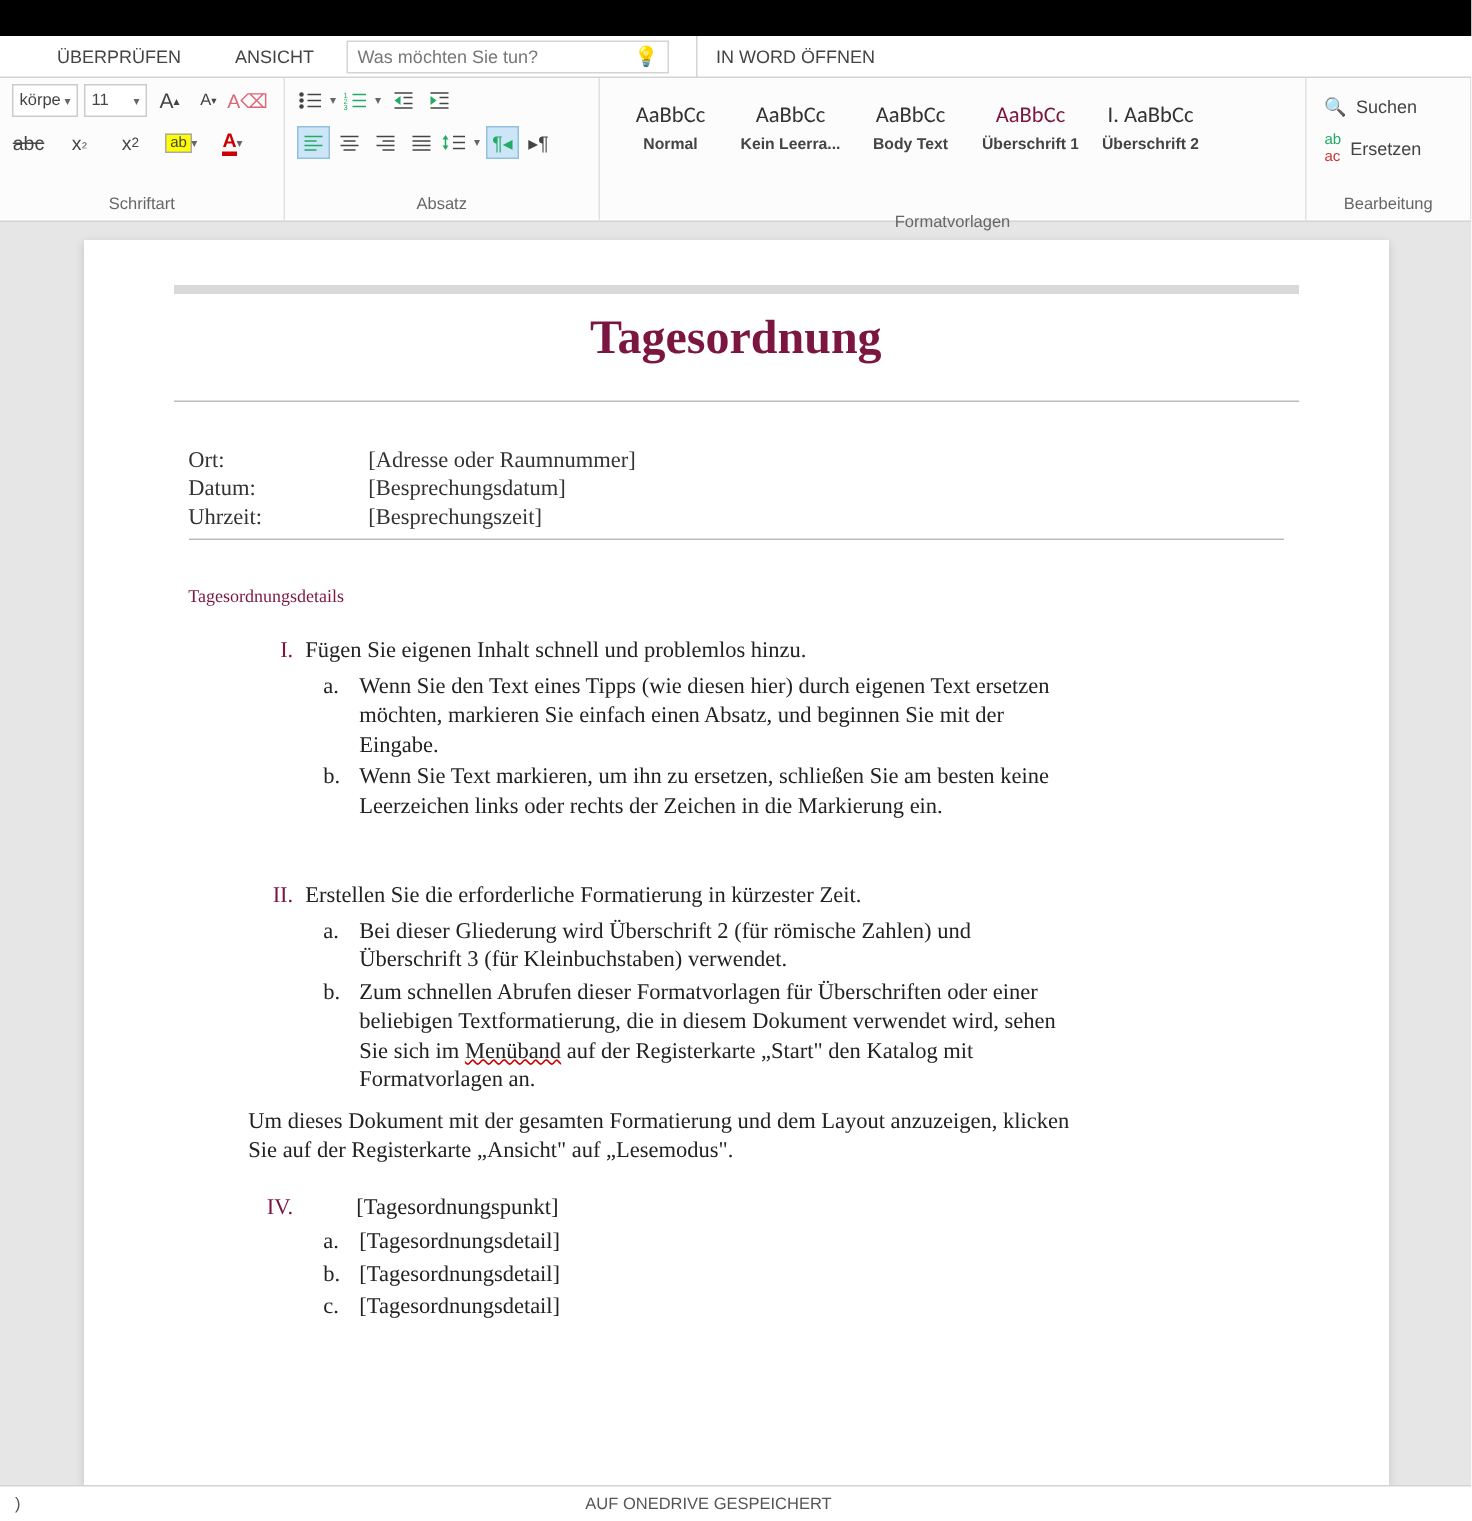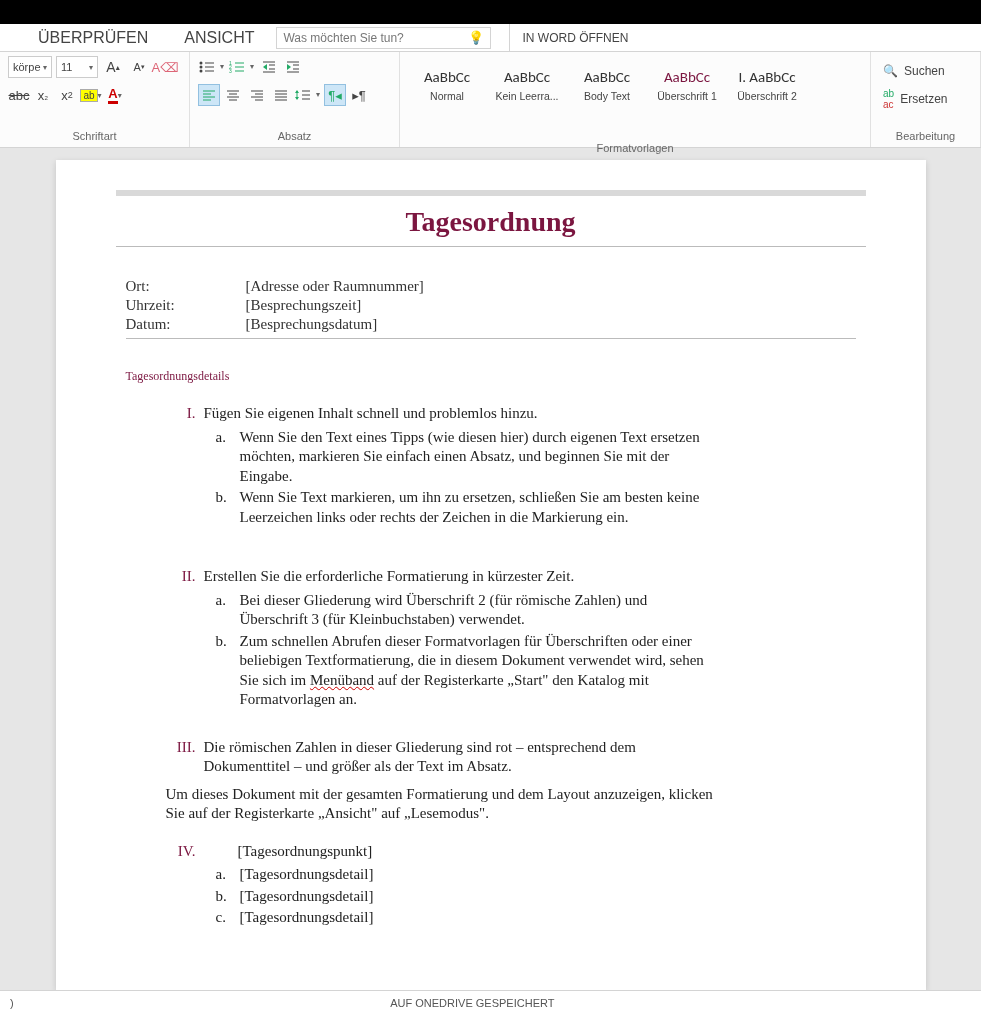--- a/index.html
+++ b/index.html
@@ -1,60 +1,60 @@
 <!DOCTYPE html>
 <html><head>
 <meta charset="utf-8">
 <style>
   * { box-sizing: border-box; margin: 0; padding: 0; }
   body { font-family: "Segoe UI", Arial, sans-serif; background: #fff; font-size: 12px; color: #444; overflow: hidden; }
   
   .topbar { height: 24px; background: #000; }
   
   .tabbar { height: 28px; background: #fff; border-bottom: 1px solid #d4d4d4; display: flex; align-items: center; padding-left: 20px; gap: 0; }
-  .tab { padding: 0 18px; height: 28px; display: flex; align-items: center; color: #444; font-size: 16px; cursor: pointer; }
+  .tab { padding: 0 18px; height: 28px; display: flex; align-items: center; color: #444; font-size: 12px; cursor: pointer; }
   .tellme { margin-left: 4px; width: 215px; height: 22px; border: 1px solid #d4d4d4; display: flex; align-items: center; padding: 0 6px; color: #777; position: relative; }
   .bulb { position: absolute; right: 6px; color: #f5a623; font-size: 13px; }
   .openword { margin-left: 18px; padding: 0 12px; height: 28px; display: flex; align-items: center; color: #444; cursor: pointer; border-left: 1px solid #d4d4d4; }
   
   .ribbon { height: 96px; background: #fcfcfc; border-bottom: 1px solid #d4d4d4; display: flex; }
   .ribbon-group { border-right: 1px solid #e1e1e1; padding: 4px 8px 2px 8px; display: flex; flex-direction: column; position: relative; }
   .ribbon-group-label { text-align: center; font-size: 11px; color: #666; margin-top: auto; padding-bottom: 3px; }
   .ribbon-group .body { display: flex; flex-direction: column; gap: 6px; }
   
   .font-group { width: 190px; }
   .font-row1 { display: flex; align-items: flex-end; gap: 4px; }
   .fontname { width: 44px; height: 22px; border: 1px solid #ccc; font-size: 11px; padding: 0 4px; background: #fff; display: flex; align-items: center; justify-content: space-between; }
   .fontsize { width: 42px; height: 22px; border: 1px solid #ccc; font-size: 11px; padding: 0 4px; background: #fff; display: flex; align-items: center; justify-content: space-between; }
   .chev { font-size: 8px; color: #666; }
   .ibtn { width: 22px; height: 22px; display: inline-flex; align-items: center; justify-content: center; cursor: pointer; font-size: 13px; color: #444; }
   .ibtn.active { background: #cde6f7; border: 1px solid #92c0e0; }
-  .font-row2 { display: flex; align-items: center; gap: 2px; text-align: center; }
+  .font-row2 { display: flex; align-items: center; gap: 12px; text-align: center; }
   .x2 { font-size:10px; vertical-align: sub; }
   
   .para-group { width: 210px; }
   .para-row { display: flex; align-items: center; gap: 2px; }
   .listbtn { width: 28px; height: 22px; display: inline-flex; align-items: center; cursor: pointer; font-size: 12px; color: #444; position: relative; }
   .listbtn .chev { position:absolute; right:2px; top:6px; }
   
   .styles-group { flex: 1; min-width: 420px; gap: 28px; }
   .styles-row { display: flex; gap: 2px; height: 64px; align-items: center; }
   .style-item { width: 78px; height: 58px; display: flex; flex-direction: column; align-items: center; justify-content: center; cursor: pointer; }
   .style-prev { font-family: Calibri, Arial, sans-serif; font-size: 15px; color: #333; }
   .style-prev.h1 { color: #7b1640; }
-  .style-label { font-size: 10.5px; color: #444; margin-top: 4px; white-space: nowrap; overflow: hidden; text-overflow: ellipsis; max-width: 76px; }
+  .style-label { font-size: 10.5px; color: #444; margin-top: 4px; white-space: nowrap; overflow: hidden; text-overflow: ellipsis; max-width: 76px; font-weight: bold; }
   
   .edit-group { width: 110px; }
   .edit-body { display: flex; flex-direction: column; gap: 6px; padding-top: 6px; }
   .edit-btn { display: flex; align-items: center; gap: 6px; font-size: 12px; color: #444; cursor: pointer; padding: 2px 4px; }
   
   .workspace { background: #e6e6e6; height: 842px; overflow: auto; display: flex; justify-content: center; padding-top: 12px; }
   .page { width: 870px; background: #fff; box-shadow: 0 2px 6px rgba(0,0,0,0.15); padding: 30px 60px 40px 60px; }
   .page-topborder { height: 6px; background: #d9d9d9; margin-bottom: 10px; }
-  .doc-title { font-family: Georgia, 'Times New Roman', serif; font-size: 28px; font-weight: bold; color: #7b1640; text-align: center; border-bottom: 1px solid #bbb; padding-bottom: 8px; margin-bottom: 30px; }
+  .doc-title { font-family: Georgia, 'Times New Roman', serif; font-size: 32px; font-weight: bold; color: #7b1640; text-align: center; border-bottom: 1px solid #bbb; padding-bottom: 24px; margin-bottom: 30px; }
   
   .meta-table { margin: 0 10px 30px 10px; border-bottom: 1px solid #bbb; padding-bottom: 4px; }
   .meta-row { display: flex; font-family: Georgia, 'Times New Roman', serif; font-size: 15px; color: #333; padding: 1px 0; }
   .meta-label { width: 120px; }
   
   .section-h { font-family: Georgia, serif; font-size: 12px; color: #7b1640; margin: 8px 10px 20px 10px; }
   
   .outline { font-family: Georgia, 'Times New Roman', serif; font-size: 15px; color: #222; margin: 0 10px; line-height: 1.3; }
   .lvl1 { display: flex; margin: 14px 0 4px 40px; }
   .lvl1 .num { color: #7b1640; font-weight: normal; min-width: 30px; text-align: right; margin-right: 8px; font-size:15px; }
@@ -260,26 +260,26 @@
   <div class="page">
     <div class="page-topborder"></div>
     <div class="doc-title">Tagesordnung</div>
 
     <div class="meta-table">
       <div class="meta-row">
           <span class="meta-label">Ort:</span>
           <span>[Adresse oder Raumnummer]</span>
         </div>
       <div class="meta-row">
+          <span class="meta-label">Datum:</span>
+          <span>[Besprechungsdatum]</span>
+        </div>
+      <div class="meta-row">
           <span class="meta-label">Uhrzeit:</span>
           <span>[Besprechungszeit]</span>
-        </div>
-      <div class="meta-row">
-          <span class="meta-label">Datum:</span>
-          <span>[Besprechungsdatum]</span>
         </div>
     </div>
 
     <div class="section-h">Tagesordnungsdetails</div>
 
     <div class="outline">
       <div class="lvl1">
           <span class="num">I.</span>
           <span class="txt">Fügen Sie eigenen Inhalt schnell und problemlos hinzu.</span>
         </div>
@@ -298,24 +298,20 @@
         </div>
       <div class="lvl2">
           <span class="num">a.</span>
           <span class="txt">Bei dieser Gliederung wird Überschrift 2 (für römische Zahlen) und Überschrift 3 (für Kleinbuchstaben) verwendet.</span>
         </div>
       <div class="lvl2">
           <span class="num">b.</span>
           <span class="txt"><span>Zum schnellen Abrufen dieser Formatvorlagen für Überschriften oder einer beliebigen Textformatierung, die in diesem Dokument verwendet wird, sehen Sie sich im </span><span class="squiggle">Menüband</span><span> auf der Registerkarte „Start" den Katalog mit Formatvorlagen an.</span></span>
         </div>
 
-      <div class="lvl1" style="margin-top:28px;">
-          <span class="num">III.</span>
-          <span class="txt">Die römischen Zahlen in dieser Gliederung sind rot – entsprechend dem Dokumenttitel – und größer als der Text im Absatz.</span>
-        </div>
       <div class="bodytext">Um dieses Dokument mit der gesamten Formatierung und dem Layout anzuzeigen, klicken Sie auf der Registerkarte „Ansicht" auf „Lesemodus".</div>
 
       <div class="lvl1" style="margin-top:18px;gap:34px;">
           <span class="num">IV.</span>
           <span class="txt">[Tagesordnungspunkt]</span>
         </div>
       <div class="lvl2">
           <span class="num">a.</span>
           <span class="txt">[Tagesordnungsdetail]</span>
         </div>

